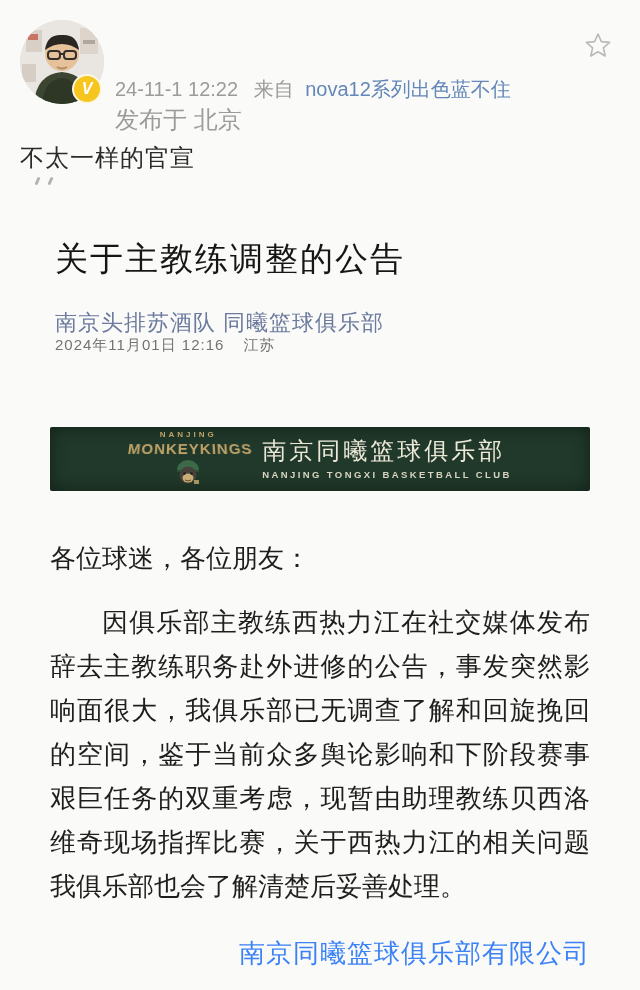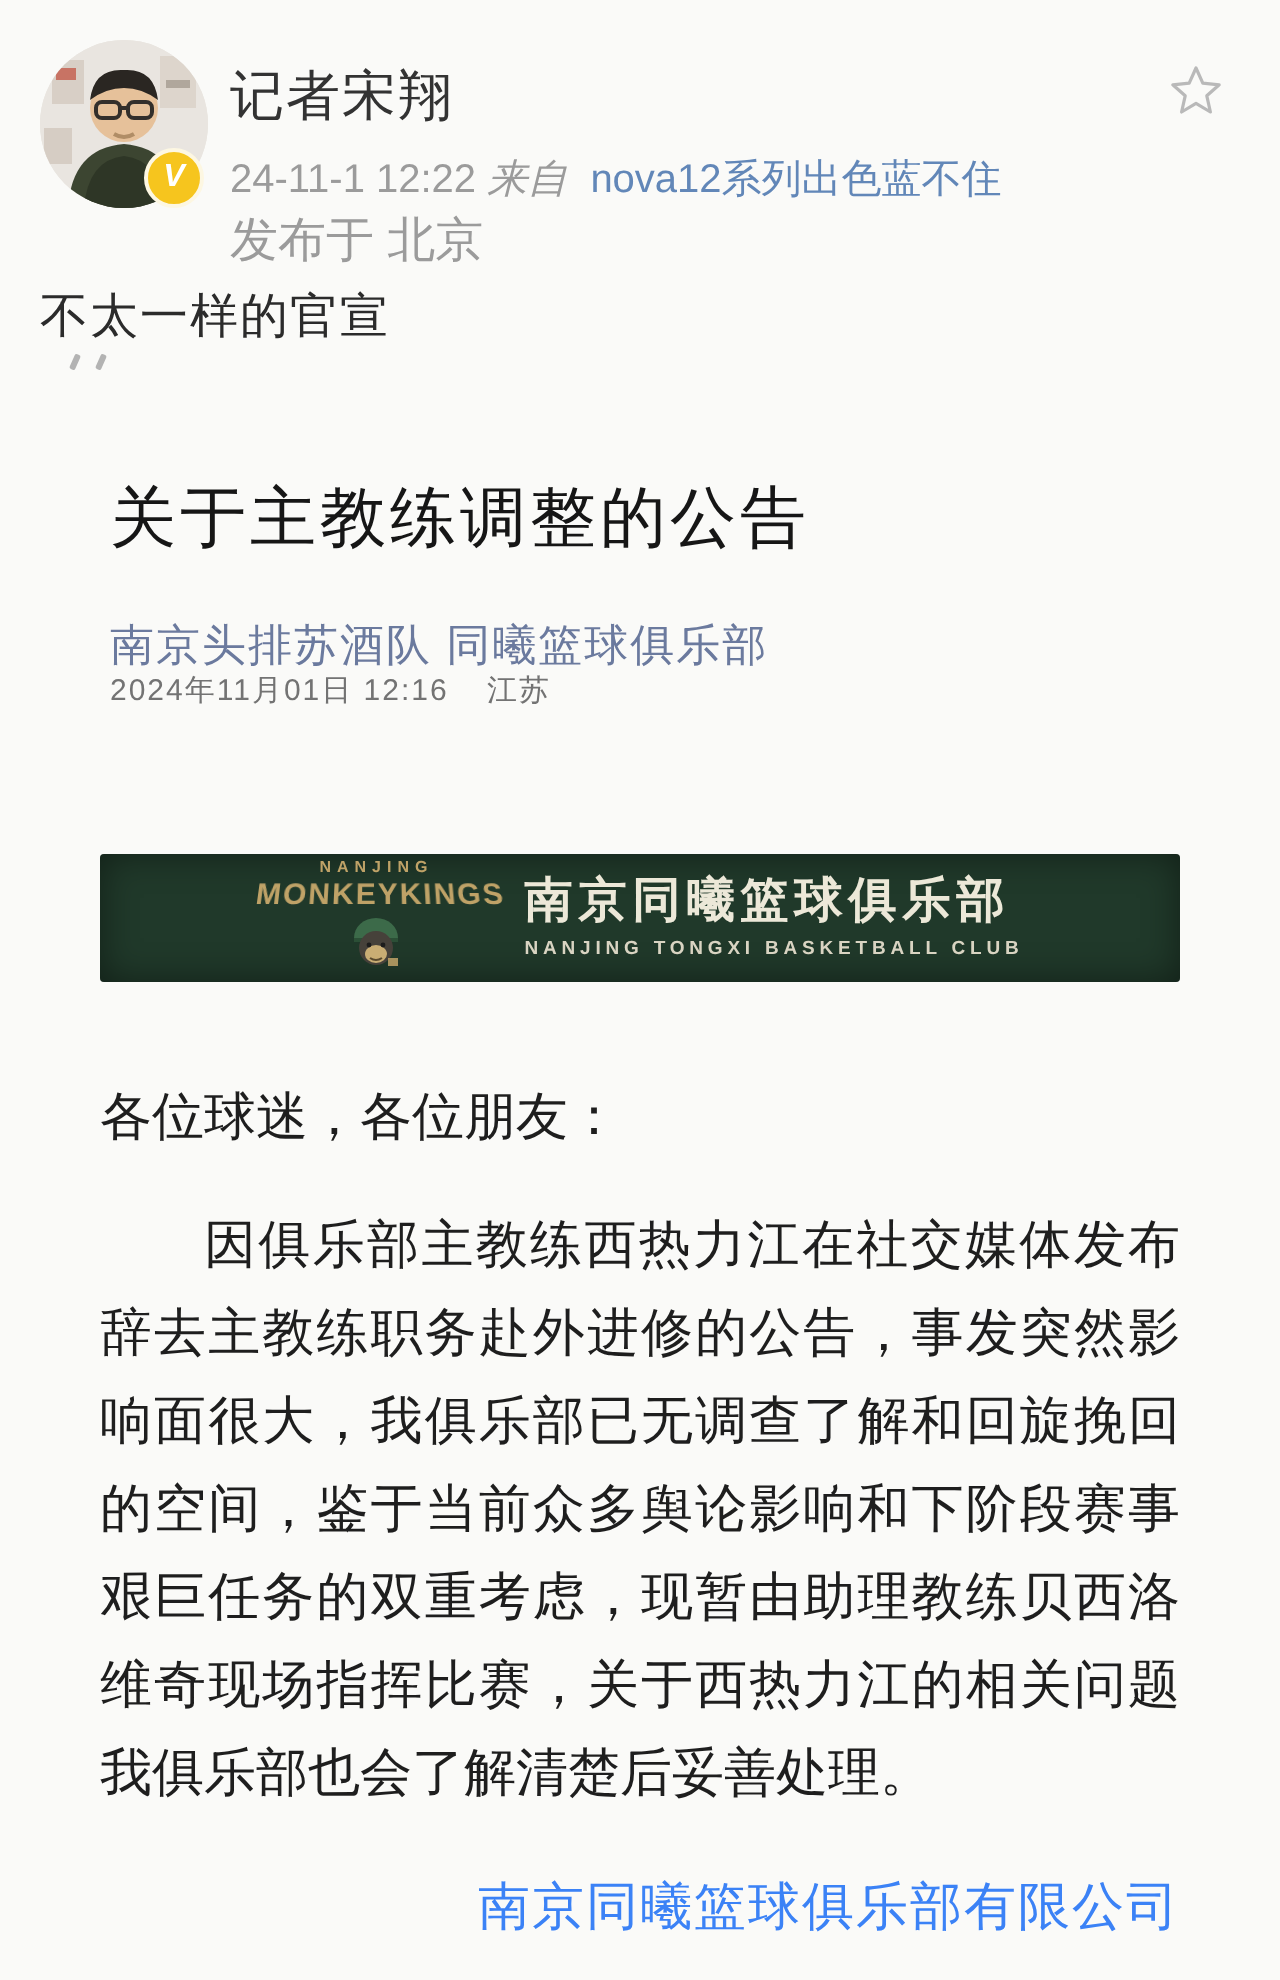--- a/index.html
+++ b/index.html
@@ -73,21 +73,21 @@
   }
   .club-logo{width:120px;text-align:center;line-height:1;margin-right:14px;}
   .logo-top{font-size:8px;color:#bfa267;letter-spacing:3px;font-weight:bold;}
   .logo-main{
     font-size:15px;color:#bfa267;font-weight:bold;letter-spacing:1px;
     margin-top:2px;transform:perspective(60px) rotateX(8deg);
   }
   .monkey{margin-top:1px;}
   .banner-text{text-align:left;}
   .banner-cn{
-    font-size:24px;font-weight:bold;color:#ece8d8;letter-spacing:3px;line-height:1.1;
+    font-size:24px;font-weight:normal;color:#ece8d8;letter-spacing:3px;line-height:1.1;
   }
   .banner-en{
     font-size:9.5px;color:#d9d4c2;letter-spacing:2.4px;margin-top:5px;font-weight:bold;
   }
 
   
   .greeting{
     position:absolute;left:50px;top:541px;font-size:26px;color:#1e1e1e;
   }
   .body-para{
@@ -119,25 +119,24 @@
       <circle cx="42" cy="34" r="17" fill="#e6c19a"></circle>
       <path d="M25 30 Q27 14 42 15 Q57 14 59 30 Q51 24 42 24 Q33 24 25 30 Z" fill="#2a2622"></path>
       <rect x="28" y="31" width="12" height="8" rx="3" fill="none" stroke="#332f2b" stroke-width="2"></rect>
       <rect x="44" y="31" width="12" height="8" rx="3" fill="none" stroke="#332f2b" stroke-width="2"></rect>
       <line x1="40" y1="34" x2="44" y2="34" stroke="#332f2b" stroke-width="2"></line>
       <path d="M37 47 Q42 50 47 47" stroke="#b08d66" stroke-width="2" fill="none"></path>
     </svg>
   </div>
   <div class="badge">V</div>
 
-  <div class="username">记者宋翔</div>
 
   <div class="meta">
     <span>24-11-1 12:22</span>
-    <span style="font-style:italic;">来自</span>
+    <span style="margin-left:10px;">来自</span>
     <a class="src">nova12系列出色蓝不住</a>
   </div>
   <div class="location">发布于 北京</div>
 
   <div class="star">
     <svg width="32" height="32" viewBox="0 0 32 32">
       <path d="M16 4 l3.4 7.6 8.2.8 -6.2 5.5 1.8 8.1 -7.2-4.3 -7.2 4.3 1.8-8.1 -6.2-5.5 8.2-.8 Z" fill="none" stroke="#b9b9b9" stroke-width="1.6" stroke-linejoin="round"></path>
     </svg>
   </div>
 

